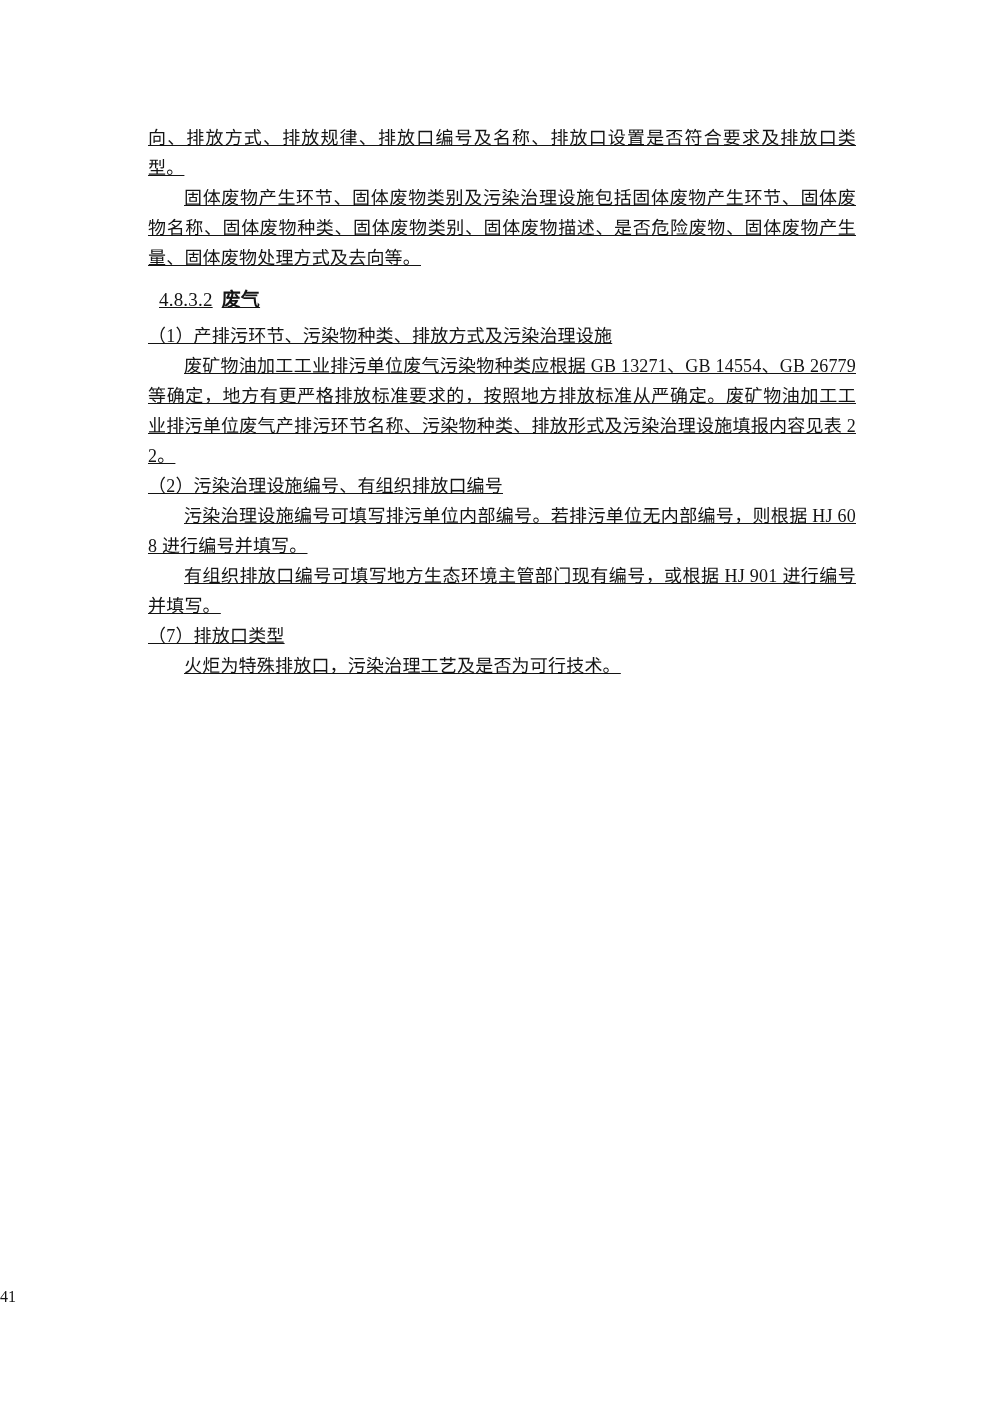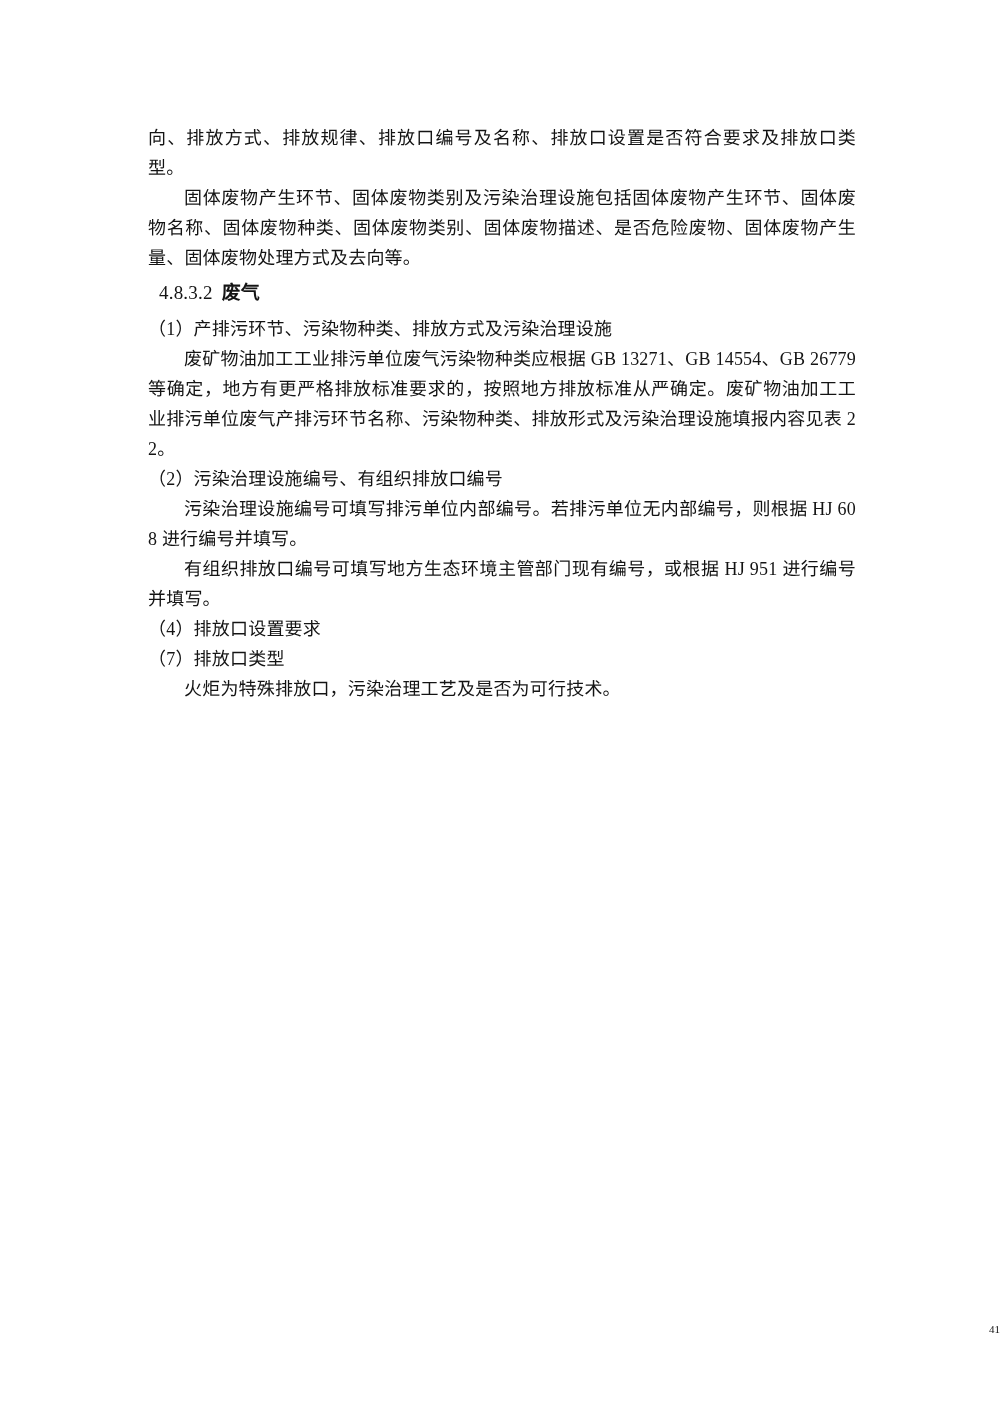--- a/index.html
+++ b/index.html
@@ -17,38 +17,39 @@
     font-family: "Liberation Serif", "DejaVu Serif", serif;
     color: #141414;
     overflow: hidden;
   }
 
   .content {
     position: absolute;
     top: 123px;
     left: 148px;
     width: 708px;
+    text-decoration: underline;
   }
 
   .content p {
     font-size: 18px;
     line-height: 30px;
     text-align: justify;
     letter-spacing: 0.2px;
     word-break: break-all;
   }
 
   
   p.para { text-indent: 2em; }
 
   
   p.flush { text-indent: 0; }
 
   h3.heading {
-    margin-top: 5px;
+    margin-top: 12px;
     margin-bottom: 6px;
     padding-left: 11px;
     font-size: 19px;
     line-height: 30px;
     font-weight: bold;
     letter-spacing: 0.2px;
   }
 
   h3.heading .h-num {
     font-family: "Liberation Serif", "DejaVu Serif", serif;
@@ -57,24 +58,24 @@
   }
 
   h3.heading .h-title {
     font-family: "Liberation Sans", "DejaVu Sans", sans-serif;
     font-weight: bold;
   }
 
   .footer {
     position: absolute;
     left: 0;
-    top: 1318px;
+    top: 1286px;
     width: 100%;
-    text-align: right;
-    font-size: 11px;
+    text-align: left;
+    font-size: 16px;
     line-height: 22px;
     color: #141414;
   }
 </style>
 </head>
 <body>
 
 <div class="page">
   <div class="content">
 
@@ -87,25 +88,24 @@
     </h3>
 
     <p class="flush">（1）产排污环节、污染物种类、排放方式及污染治理设施</p>
 
     <p class="para">废矿物油加工工业排污单位废气污染物种类应根据 GB 13271、GB 14554、GB 26779 等确定，地方有更严格排放标准要求的，按照地方排放标准从严确定。废矿物油加工工业排污单位废气产排污环节名称、污染物种类、排放形式及污染治理设施填报内容见表 22。</p>
 
     <p class="flush">（2）污染治理设施编号、有组织排放口编号</p>
 
     <p class="para">污染治理设施编号可填写排污单位内部编号。若排污单位无内部编号，则根据 HJ 608 进行编号并填写。</p>
 
-    <p class="para">有组织排放口编号可填写地方生态环境主管部门现有编号，或根据 HJ 951 进行编号并填写。</p>
+    <p class="para">有组织排放口编号可填写地方生态环境主管部门现有编号，或根据 HJ 901 进行编号并填写。</p>
 
 
 
-    <p class="flush">（4）排放口设置要求</p>
 
 
     <p class="flush">（7）排放口类型</p>
 
     <p class="para">火炬为特殊排放口，污染治理工艺及是否为可行技术。</p>
 
   </div>
 
   <div class="footer">
     <span>41</span>

